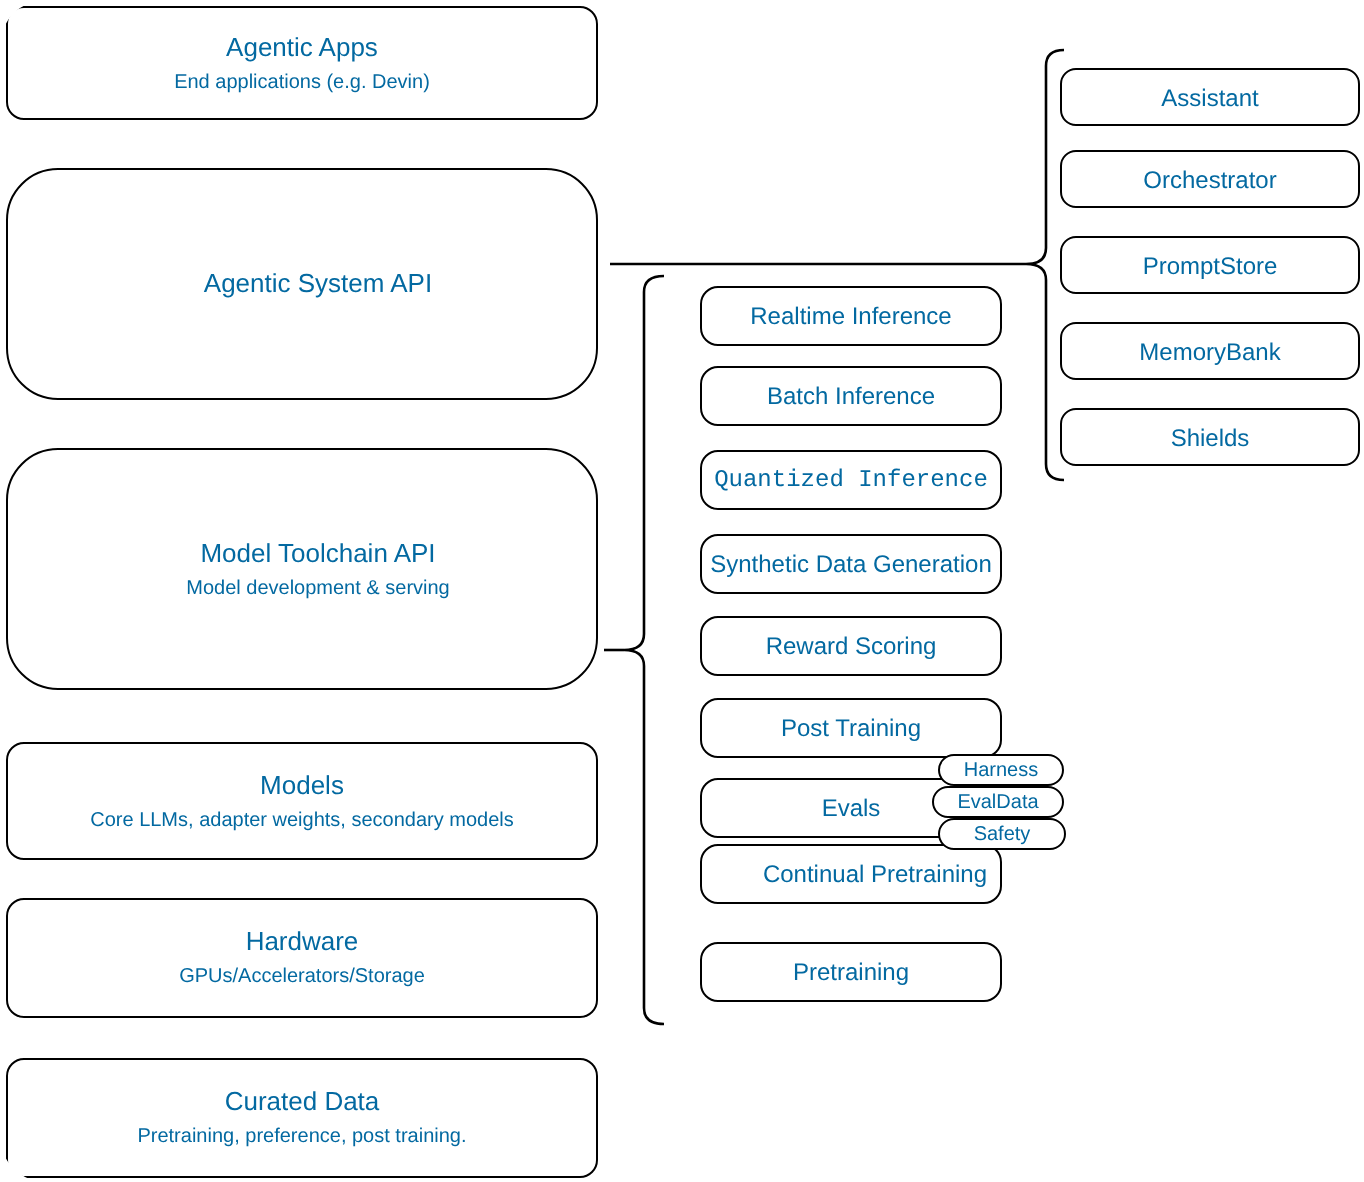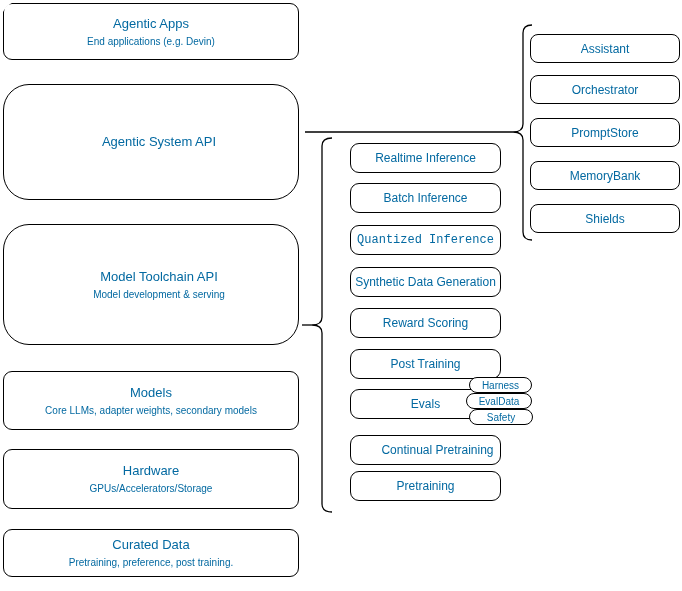--- a/index.html
+++ b/index.html
@@ -96,33 +96,33 @@
     <div class="subtitle">Model development &amp; serving</div>
   </div>
   <div class="node big-box" style="top:371px;height:59px;">
     <div class="title">Models</div>
     <div class="subtitle">Core LLMs, adapter weights, secondary models</div>
   </div>
   <div class="node big-box" style="top:449px;height:60px;">
     <div class="title">Hardware</div>
     <div class="subtitle">GPUs/Accelerators/Storage</div>
   </div>
-  <div class="node big-box" style="top:529px;height:48px;">
+  <div class="node big-box" style="top:529px;height:60px;">
     <div class="title">Curated Data</div>
     <div class="subtitle">Pretraining, preference, post training.</div>
   </div>
 
   <div class="node mid-box" style="top:143px;">Realtime Inference</div>
   <div class="node mid-box" style="top:183px;">Batch Inference</div>
   <div class="node mid-box" style="top:225px;font-family:Liberation Mono, monospace;">Quantized Inference</div>
   <div class="node mid-box" style="top:267px;">Synthetic Data Generation</div>
   <div class="node mid-box" style="top:308px;">Reward Scoring</div>
   <div class="node mid-box" style="top:349px;">Post Training</div>
   <div class="node mid-box" style="top:389px;">Evals</div>
-  <div class="node mid-box" style="top:435px;padding-left:24px;">Continual Pretraining</div>
+  <div class="node mid-box" style="top:422px;padding-left:24px;">Continual Pretraining</div>
   <div class="node mid-box" style="top:471px;">Pretraining</div>
 
   <div class="pill" style="left:469px;top:377px;width:63px;height:16px;">Harness</div>
   <div class="pill" style="left:466px;top:393px;width:66px;height:16px;">EvalData</div>
   <div class="pill" style="left:469px;top:409px;width:64px;height:16px;">Safety</div>
 
   <div class="node right-box" style="top:34px;">Assistant</div>
   <div class="node right-box" style="top:75px;">Orchestrator</div>
   <div class="node right-box" style="top:118px;">PromptStore</div>
   <div class="node right-box" style="top:204px;">Shields</div>

